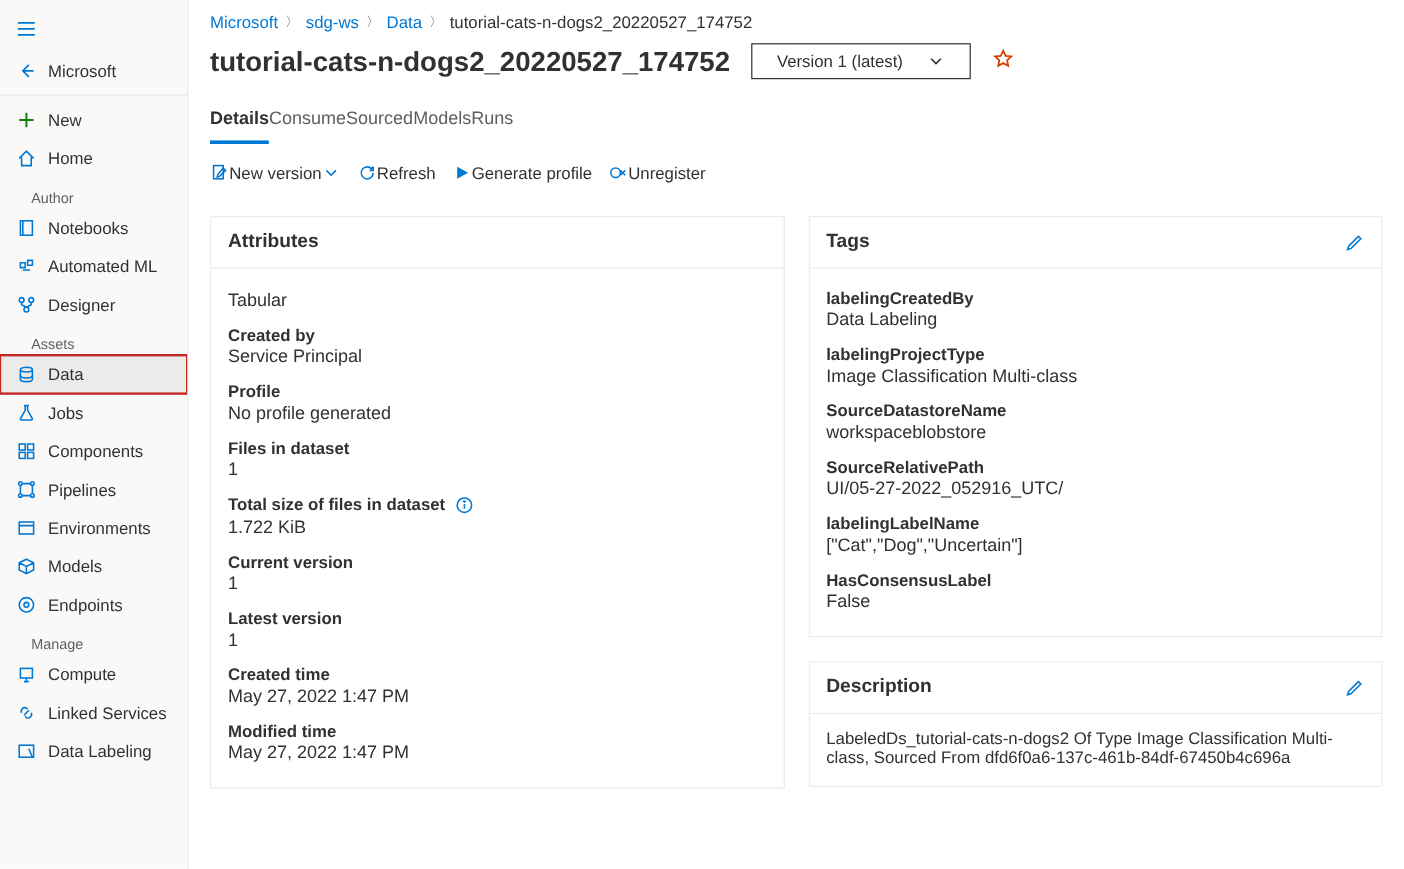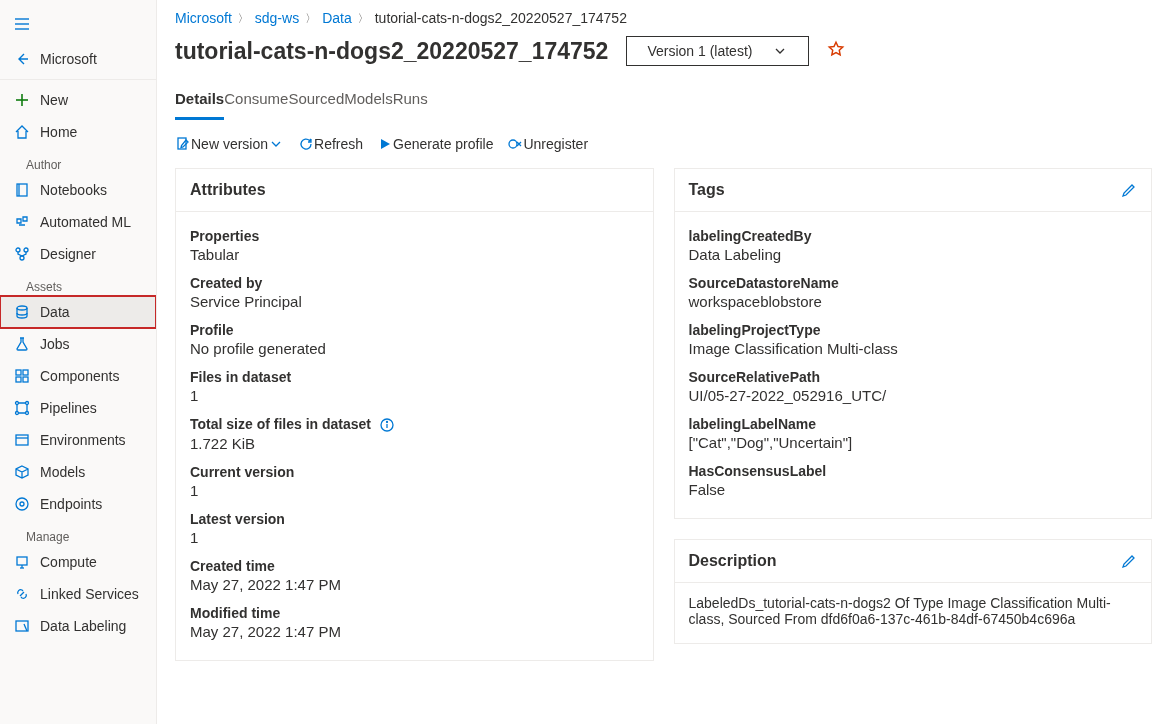--- a/index.html
+++ b/index.html
@@ -126,20 +126,21 @@
     }
     .action-btn .icon { color: #0078d4; }
     
     
     .content {
       display: flex;
       gap: 20px;
       padding: 0 18px 18px;
       flex: 1;
       overflow: auto;
+      margin-top: 12px;
     }
     .col { flex: 1; display: flex; flex-direction: column; gap: 20px; }
     .card {
       border: 1px solid #edebe9;
       background: #fff;
     }
     .card-header {
       display: flex;
       justify-content: space-between;
       align-items: center;
@@ -414,21 +415,20 @@
 
     <div class="content">
 
       <div class="col">
         <div class="card">
           <div class="card-header">
             <span>Attributes</span>
           </div>
           <div class="card-body">
             <div class="prop">
-                <div class="prop-label">Properties</div>
                 <div class="prop-value">Tabular</div>
               </div>
             <div class="prop">
                 <div class="prop-label">Created by</div>
                 <div class="prop-value">Service Principal</div>
               </div>
             <div class="prop">
                 <div class="prop-label">Profile</div>
                 <div class="prop-value">No profile generated</div>
               </div>
@@ -478,26 +478,26 @@
                   <path d="M11 3l2 2-8 8-3 1 1-3z"></path>
                 </svg>
             </span>
           </div>
           <div class="card-body">
             <div class="prop">
                 <div class="prop-label">labelingCreatedBy</div>
                 <div class="prop-value">Data Labeling</div>
               </div>
             <div class="prop">
+                <div class="prop-label">labelingProjectType</div>
+                <div class="prop-value">Image Classification Multi-class</div>
+              </div>
+            <div class="prop">
                 <div class="prop-label">SourceDatastoreName</div>
                 <div class="prop-value">workspaceblobstore</div>
-              </div>
-            <div class="prop">
-                <div class="prop-label">labelingProjectType</div>
-                <div class="prop-value">Image Classification Multi-class</div>
               </div>
             <div class="prop">
                 <div class="prop-label">SourceRelativePath</div>
                 <div class="prop-value">UI/05-27-2022_052916_UTC/</div>
               </div>
             <div class="prop">
                 <div class="prop-label">labelingLabelName</div>
                 <div class="prop-value">["Cat","Dog","Uncertain"]</div>
               </div>
             <div class="prop">

